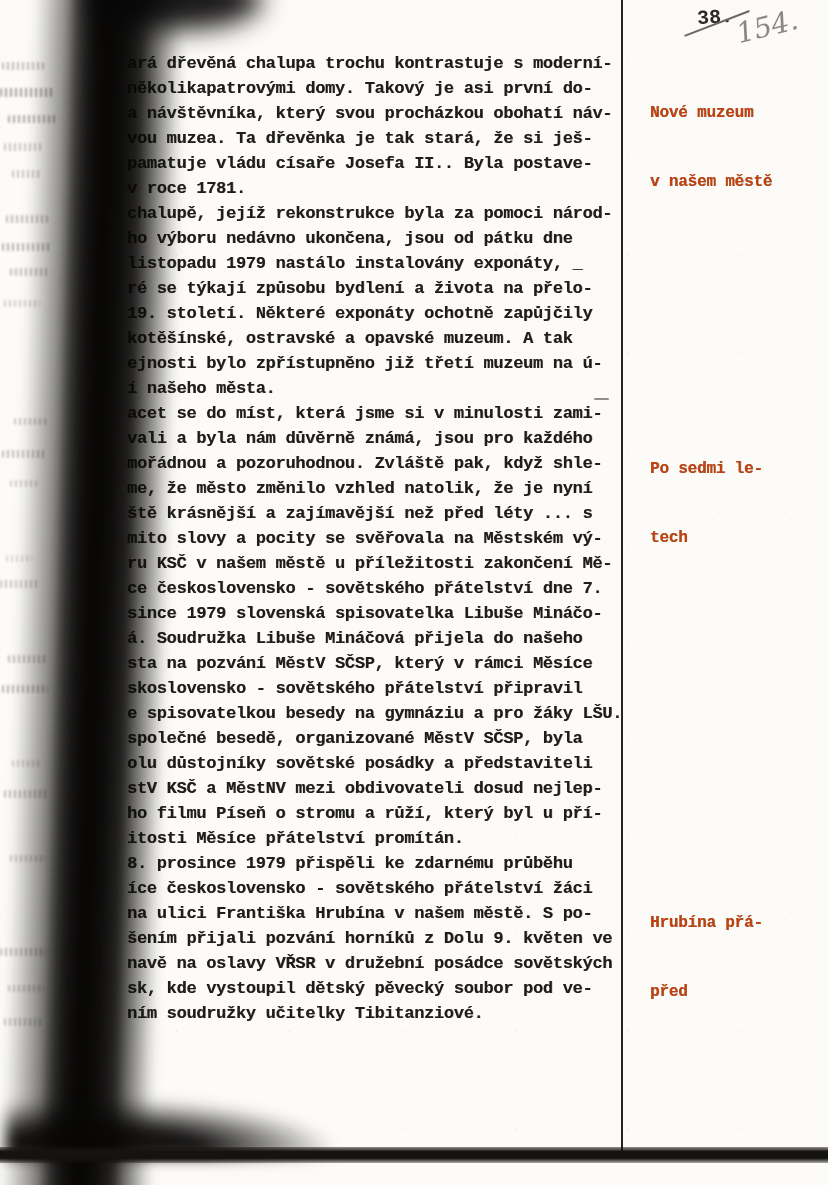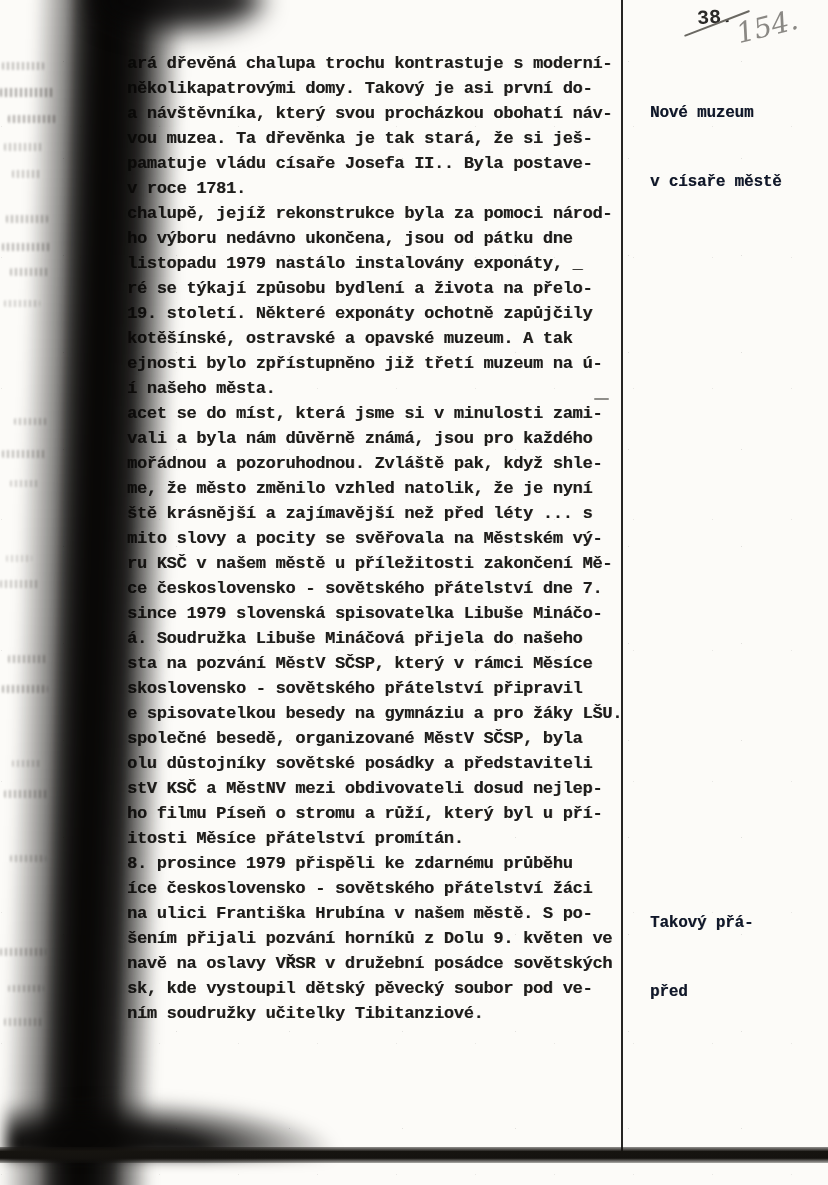--- a/index.html
+++ b/index.html
@@ -28,21 +28,21 @@
   .body-text .line{height:25px;}
   
   .margin-rule{
     position:absolute;left:621px;top:0;width:2px;height:1152px;
     background:#262523;
   }
   
   .margin-note{
     position:absolute;left:650px;width:170px;
     font-weight:bold;font-size:16px;line-height:23px;letter-spacing:-0.2px;
-    color:#0f172a;white-space:pre;
+    color:#c2410c;white-space:pre;
     text-shadow:0.4px 0.4px 0.5px rgba(30,28,25,.5);
   }
   #note-1{top:56px;}
   #note-2{top:412px;}
   #note-3{top:866px;}
   
   .page-num-typed{
     position:absolute;left:697px;top:6px;
     font-weight:bold;font-size:20px;color:#2b2a28;
     transform:rotate(-4deg);
@@ -108,24 +108,28 @@
   <div class="margin-rule"></div>
 
   <div class="page-num-typed">38.</div>
   <div class="strike-line"></div>
   <div class="page-num-hand">154.</div>
 
   <div class="body-text"><div class="line">ará dřevěná chalupa trochu kontrastuje s moderní-</div><div class="line">několikapatrovými domy. Takový je asi první do-</div><div class="line">a návštěvníka, který svou procházkou obohatí náv-</div><div class="line">vou muzea. Ta dřevěnka je tak stará, že si ješ-</div><div class="line">pamatuje vládu císaře Josefa II.. Byla postave-</div><div class="line">v roce 1781.</div><div class="line">chalupě, jejíž rekonstrukce byla za pomoci národ-</div><div class="line">ho výboru nedávno ukončena, jsou od pátku dne</div><div class="line">listopadu 1979 nastálo instalovány exponáty, _</div><div class="line">ré se týkají způsobu bydlení a života na přelo-</div><div class="line">19. století. Některé exponáty ochotně zapůjčily</div><div class="line">kotěšínské, ostravské a opavské muzeum. A tak</div><div class="line">ejnosti bylo zpřístupněno již třetí muzeum na ú-</div><div class="line">í našeho města.</div><div class="line">acet se do míst, která jsme si v minulosti zami-</div><div class="line">vali a byla nám důvěrně známá, jsou pro každého</div><div class="line">mořádnou a pozoruhodnou. Zvláště pak, když shle-</div><div class="line">me, že město změnilo vzhled natolik, že je nyní</div><div class="line">ště krásnější a zajímavější než před léty ... s</div><div class="line">mito slovy a pocity se svěřovala na Městském vý-</div><div class="line">ru KSČ v našem městě u příležitosti zakončení Mě-</div><div class="line">ce československo - sovětského přátelství dne 7.</div><div class="line">since 1979 slovenská spisovatelka Libuše Mináčo-</div><div class="line">á. Soudružka Libuše Mináčová přijela do našeho</div><div class="line">sta na pozvání MěstV SČSP, který v rámci Měsíce</div><div class="line">skoslovensko - sovětského přátelství připravil</div><div class="line">e spisovatelkou besedy na gymnáziu a pro žáky LŠU.</div><div class="line">společné besedě, organizované MěstV SČSP, byla</div><div class="line">olu důstojníky sovětské posádky a představiteli</div><div class="line">stV KSČ a MěstNV mezi obdivovateli dosud nejlep-</div><div class="line">ho filmu Píseň o stromu a růží, který byl u pří-</div><div class="line">itosti Měsíce přátelství promítán.</div><div class="line">8. prosince 1979 přispěli ke zdarnému průběhu</div><div class="line">íce československo - sovětského přátelství žáci</div><div class="line">na ulici Františka Hrubína v našem městě. S po-</div><div class="line">šením přijali pozvání horníků z Dolu 9. květen ve</div><div class="line">navě na oslavy VŘSR v družební posádce sovětských</div><div class="line">sk, kde vystoupil dětský pěvecký soubor pod ve-</div><div class="line">ním soudružky učitelky Tibitanziové.</div></div>
 
   <div class="margin-note" id="note-1">
     <div>Nové muzeum</div>
-    <div>v císaře městě</div>
+    <div>v našem městě</div>
+  </div>
+  <div class="margin-note" id="note-2">
+    <div>Po sedmi le-</div>
+    <div>tech</div>
   </div>
   <div class="margin-note" id="note-3">
-    <div>Takový přá-</div>
+    <div>Hrubína přá-</div>
     <div>před</div>
   </div>
 
   <div class="stray-mark"></div>
 
   <div class="smudge" style="left:2px;top:62px;width:42px;height:8px;opacity:.35;"></div>
   <div class="smudge" style="left:0;top:88px;width:55px;height:9px;opacity:.5;"></div>
   <div class="smudge" style="left:8px;top:115px;width:48px;height:8px;opacity:.45;"></div>
   <div class="smudge" style="left:4px;top:143px;width:38px;height:8px;opacity:.3;"></div>
   <div class="smudge" style="left:12px;top:170px;width:30px;height:8px;opacity:.3;"></div>

